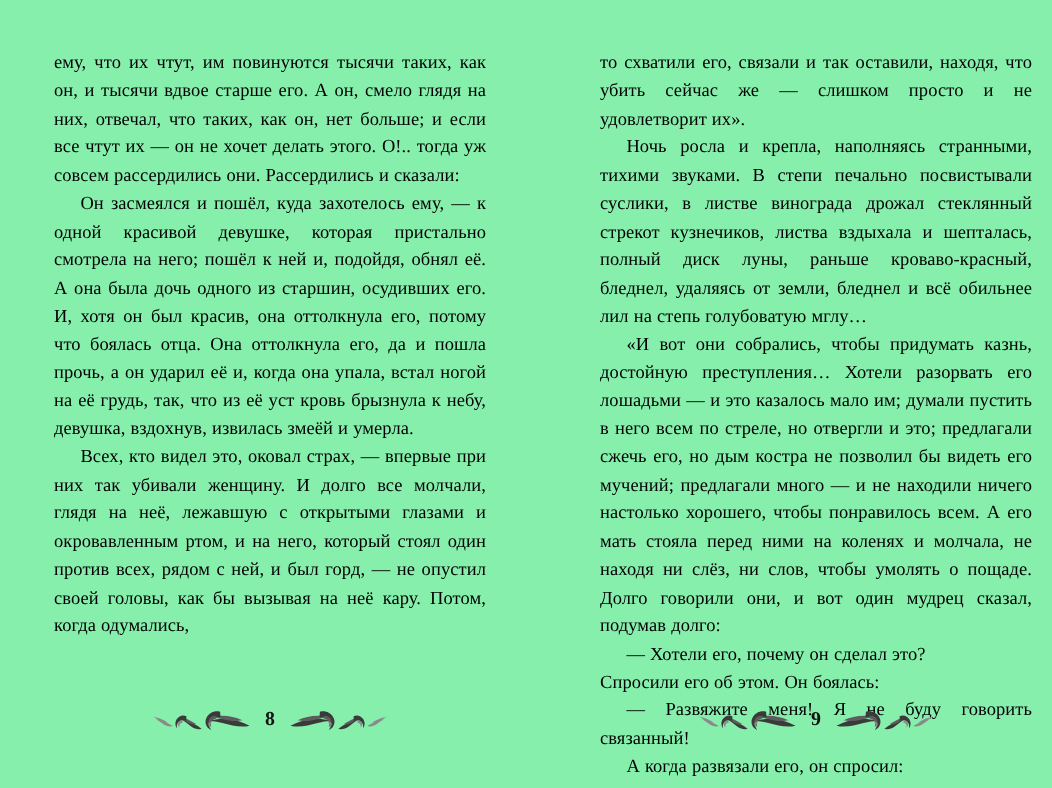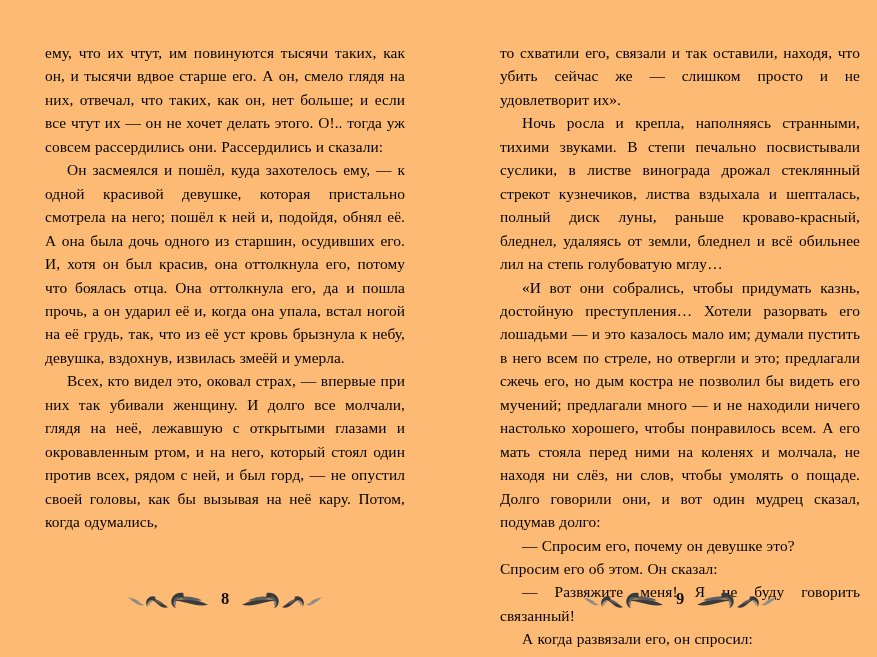--- a/index.html
+++ b/index.html
@@ -13,21 +13,21 @@
     overflow: hidden;
     font-family: "Liberation Serif", "DejaVu Serif", serif;
     color: #000000;
     -webkit-font-smoothing: antialiased;
   }
 
   .book-spread {
     position: relative;
     width: 877px;
     height: 657px;
-    background: #fdba74;
+    background: #86efac;
     box-sizing: border-box;
   }
 
   .page {
     position: absolute;
     top: 0;
     height: 657px;
     box-sizing: border-box;
   }
 
@@ -136,22 +136,22 @@
       </svg>
     </div>
   </div>
 
   <div class="page page-right">
 
     <div class="text-body">
       <p class="no-indent">то схватили его, связали и так оставили, находя, что убить сейчас же — слишком просто и не удовлетворит их».</p>
       <p>Ночь росла и крепла, наполняясь странными, тихими звуками. В степи печально посвистывали суслики, в листве винограда дрожал стеклянный стрекот кузнечиков, листва вздыхала и шепталась, полный диск луны, раньше кроваво-красный, бледнел, удаляясь от земли, бледнел и всё обильнее лил на степь голубоватую мглу…</p>
       <p>«И вот они собрались, чтобы придумать казнь, достойную преступления… Хотели разорвать его лошадьми — и это казалось мало им; думали пустить в него всем по стреле, но отвергли и это; предлагали сжечь его, но дым костра не позволил бы видеть его мучений; предлагали много — и не находили ничего настолько хорошего, чтобы понравилось всем. А его мать стояла перед ними на коленях и молчала, не находя ни слёз, ни слов, чтобы умолять о пощаде. Долго говорили они, и вот один мудрец сказал, подумав долго:</p>
-      <p>— Спросим его, почему он девушке это?</p>
-      <p class="no-indent">Спросим его об этом. Он сказал:</p>
+      <p>— Хотели его, почему он сделал это?</p>
+      <p class="no-indent">Спросили его об этом. Он боялась:</p>
       <p>— Развяжите меня! Я не буду говорить связанный!</p>
       <p>А когда развязали его, он спросил:</p>
     </div>
 
     <div class="folio">
       <svg class="orn flip" viewBox="0 0 104 26" aria-hidden="true">
         <path class="dk" d="M4 17.8c6.5-3.6 13.8-5.4 21.2-5.6 4.4-.1 8.8.4 13.1 1.4-3.9.3-7.8.9-11.6 1.9-7.8 2-15.3 4.1-22.7 2.3z"></path>
         <path d="M10 13.2c5.6-2.6 11.8-3.9 18-3.7 3 .1 6 .5 8.9 1.2-3.3.1-6.5.6-9.7 1.4-5.7 1.4-11.3 2.4-17.2 1.1z"></path>
         <path class="dk" d="M28.6 6.1c2.6-.6 5.3-.3 7.6 1 2.3 1.3 3.9 3.5 4.4 6 .4 2.1-.1 4.3-1.4 6-.8 1-1.9 1.8-3.2 2.1 1.4-1.5 2-3.6 1.6-5.6-.4-2-1.8-3.7-3.6-4.6-1.8-.9-4-.9-5.8 0 .1-1.7.3-3.3.4-4.9z"></path>
         <path d="M31.8 9.9c1.7-.5 3.5-.1 4.8 1.1 1.3 1.2 1.9 3 1.5 4.7-.3 1.3-1.1 2.4-2.2 3.1.6-1.2.7-2.6.2-3.9-.6-1.5-1.9-2.6-3.5-2.9-.3 0-.5-.1-.8-.1v-2z"></path>

